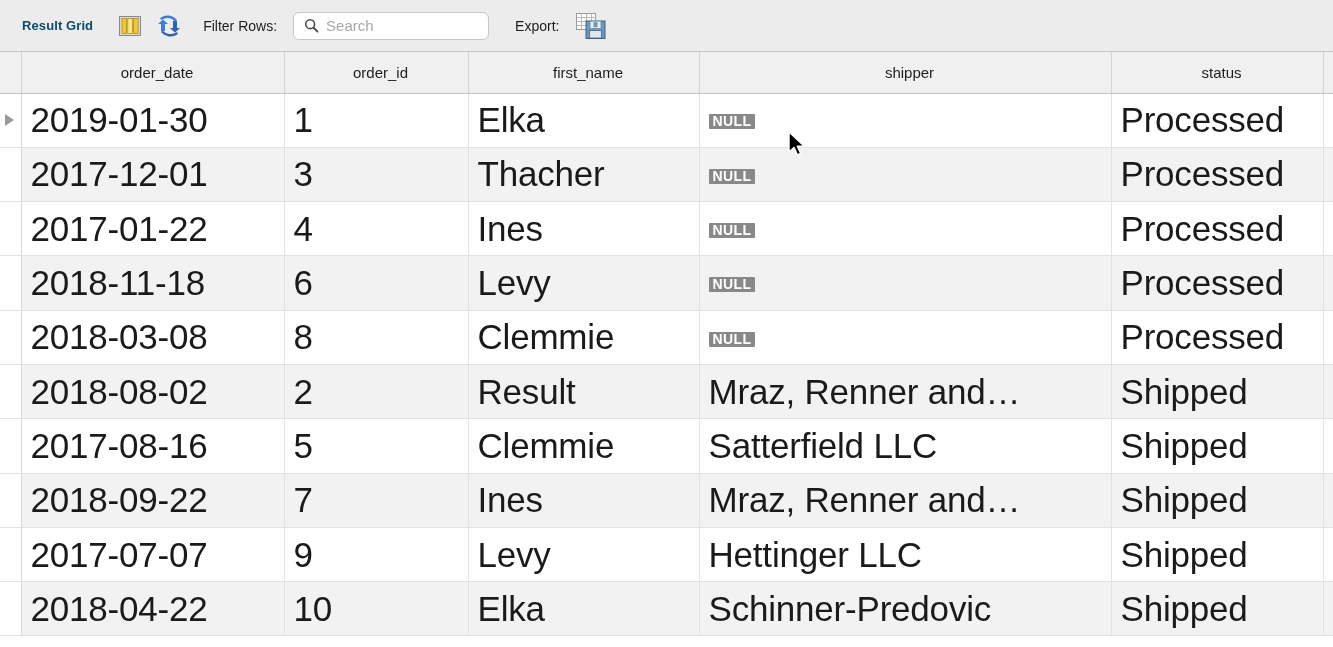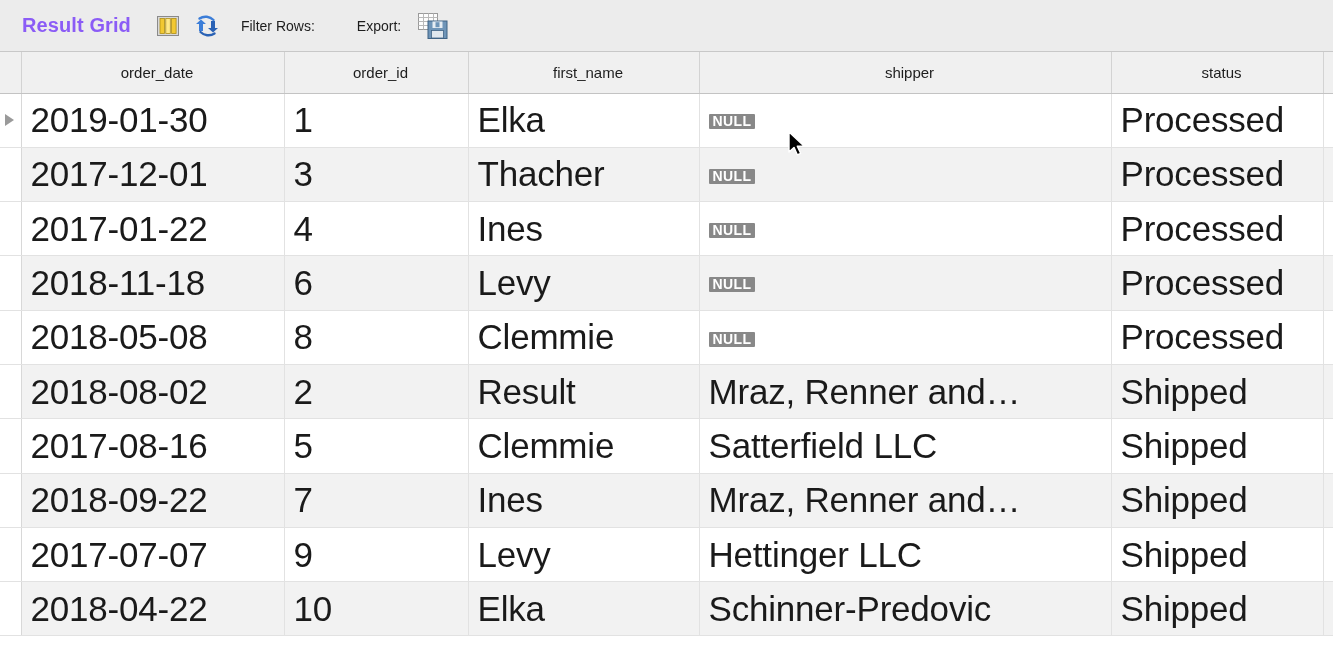--- a/index.html
+++ b/index.html
@@ -20,23 +20,23 @@
     position: relative;
     height: 52px;
     background: #ececec;
     border-bottom: 1px solid #c8c8c8;
     display: flex;
     align-items: center;
     padding-left: 22px;
     box-sizing: border-box;
   }
   #toolbar .tb-title {
-    font-size: 20px;
+    font-size: 13px;
     font-weight: bold;
-    color: #8b5cf6;
+    color: #0c4a6e;
     letter-spacing: .1px;
     white-space: nowrap;
   }
   .tb-gap-22 { width: 26px; }
   .tb-gap-14 { width: 16px; }
   .tb-gap-20 { width: 22px; }
   .tb-gap-26 { width: 26px; }
 
   .tb-label {
     font-size: 14px;
@@ -212,20 +212,27 @@
       <path d="M19.5 18.5 C15 21.5 9 20.5 5.5 17" stroke="#2a62b5" stroke-width="2.4" fill="none" stroke-linecap="round"></path>
     </svg>
   </span>
 
   <span class="tb-gap-20"></span>
 
   <span class="tb-label">Filter Rows:</span>
 
   <span class="tb-gap-14"></span>
 
+  <div id="search-box">
+    <svg class="mag" viewBox="0 0 16 16">
+      <circle cx="6.6" cy="6.6" r="4.7" fill="none" stroke="#4a4a4a" stroke-width="1.7"></circle>
+      <line x1="10.2" y1="10.4" x2="14.4" y2="14.6" stroke="#4a4a4a" stroke-width="1.9" stroke-linecap="round"></line>
+    </svg>
+    <input type="text" placeholder="Search" value="" style="">
+  </div>
 
   <span class="tb-gap-26"></span>
 
   <span class="tb-label">Export:</span>
 
   <span class="tb-gap-14"></span>
 
   <span title="export">
     <svg class="icon-export" viewBox="0 0 34 28">
       <rect x="1.5" y="1.5" width="19" height="16" fill="#fdfdfd" stroke="#9a9a9a" stroke-width="1"></rect>
@@ -304,21 +311,21 @@
           <td class="gutter"></td>
           <td>2018-11-18</td>
           <td>6</td>
           <td>Levy</td>
           <td><span class="null-badge">NULL</span></td>
           <td>Processed</td>
           <td class="tail"></td>
         </tr>
         <tr>
           <td class="gutter"></td>
-          <td>2018-05-08</td>
+          <td>2018-03-08</td>
           <td>8</td>
           <td>Clemmie</td>
           <td><span class="null-badge">NULL</span></td>
           <td>Processed</td>
           <td class="tail"></td>
         </tr>
         <tr class="alt">
           <td class="gutter"></td>
           <td>2018-08-02</td>
           <td>2</td>

